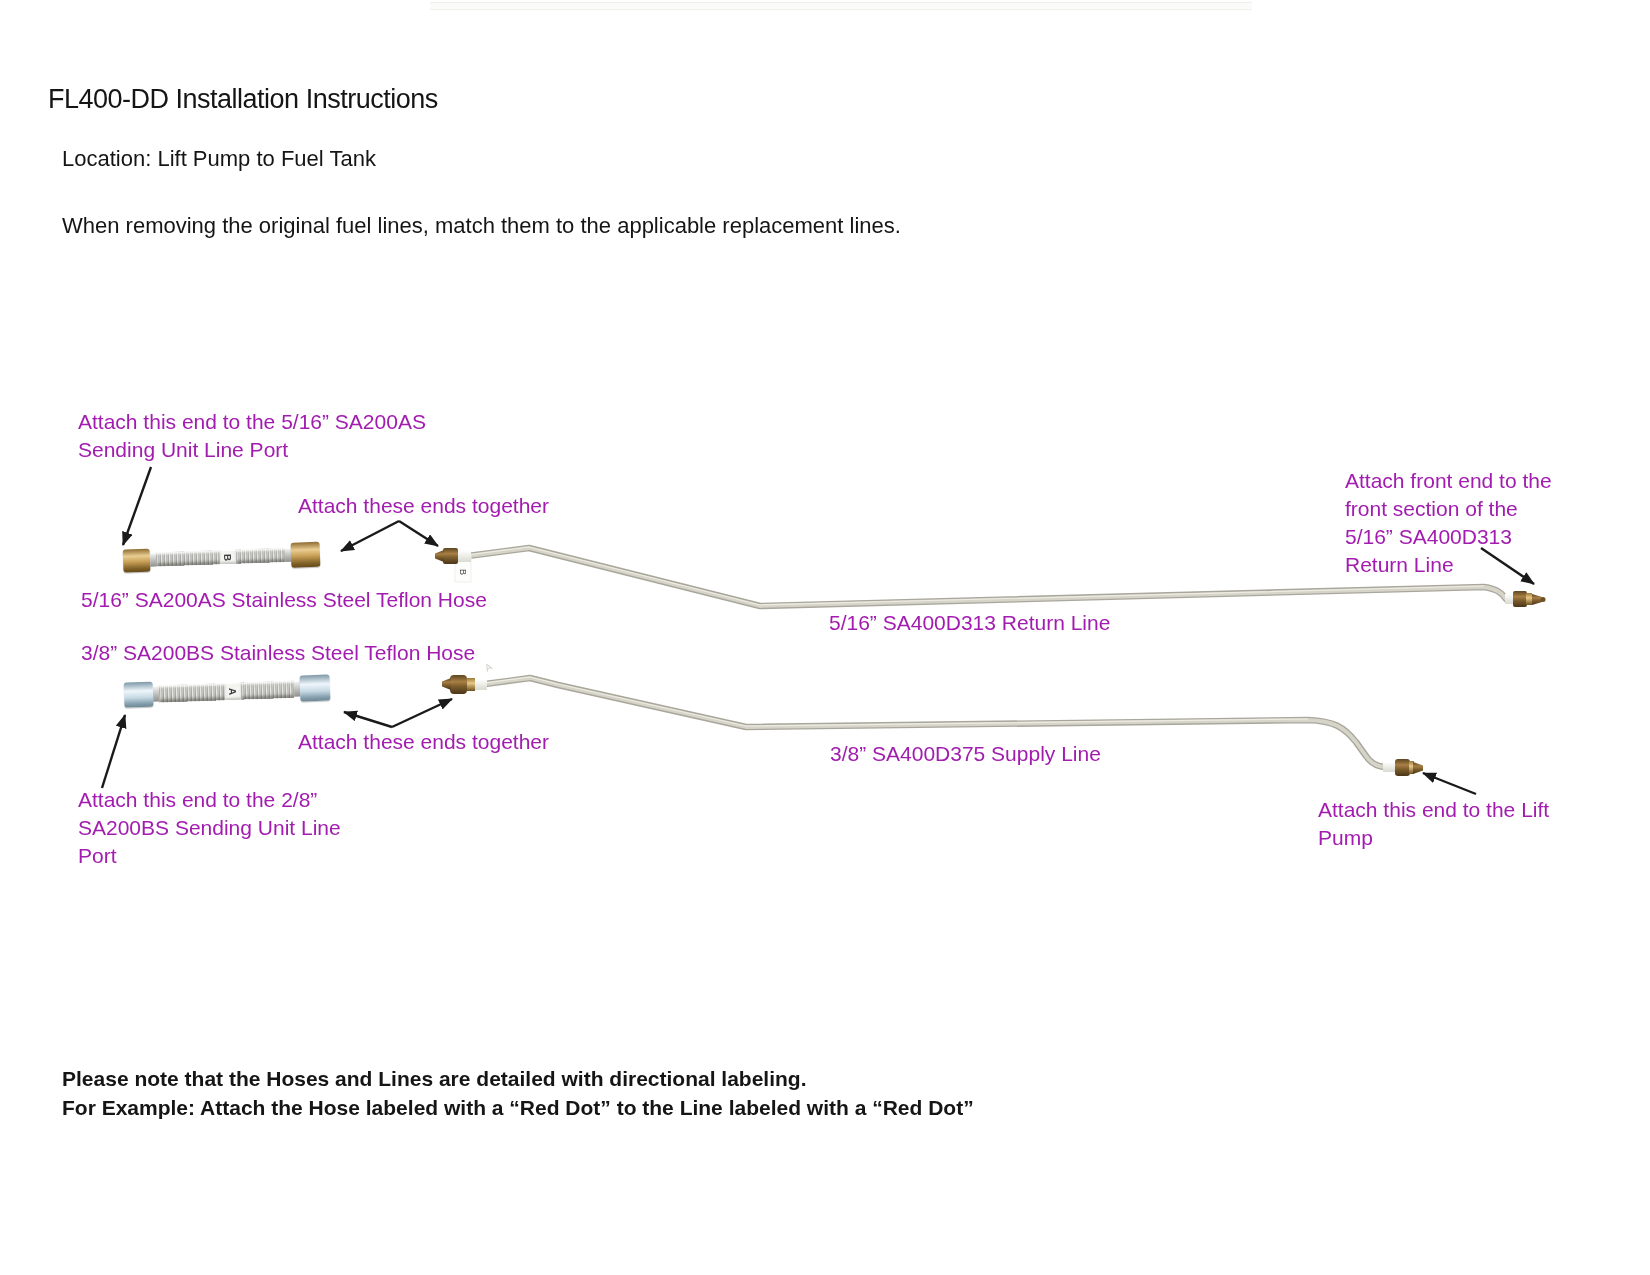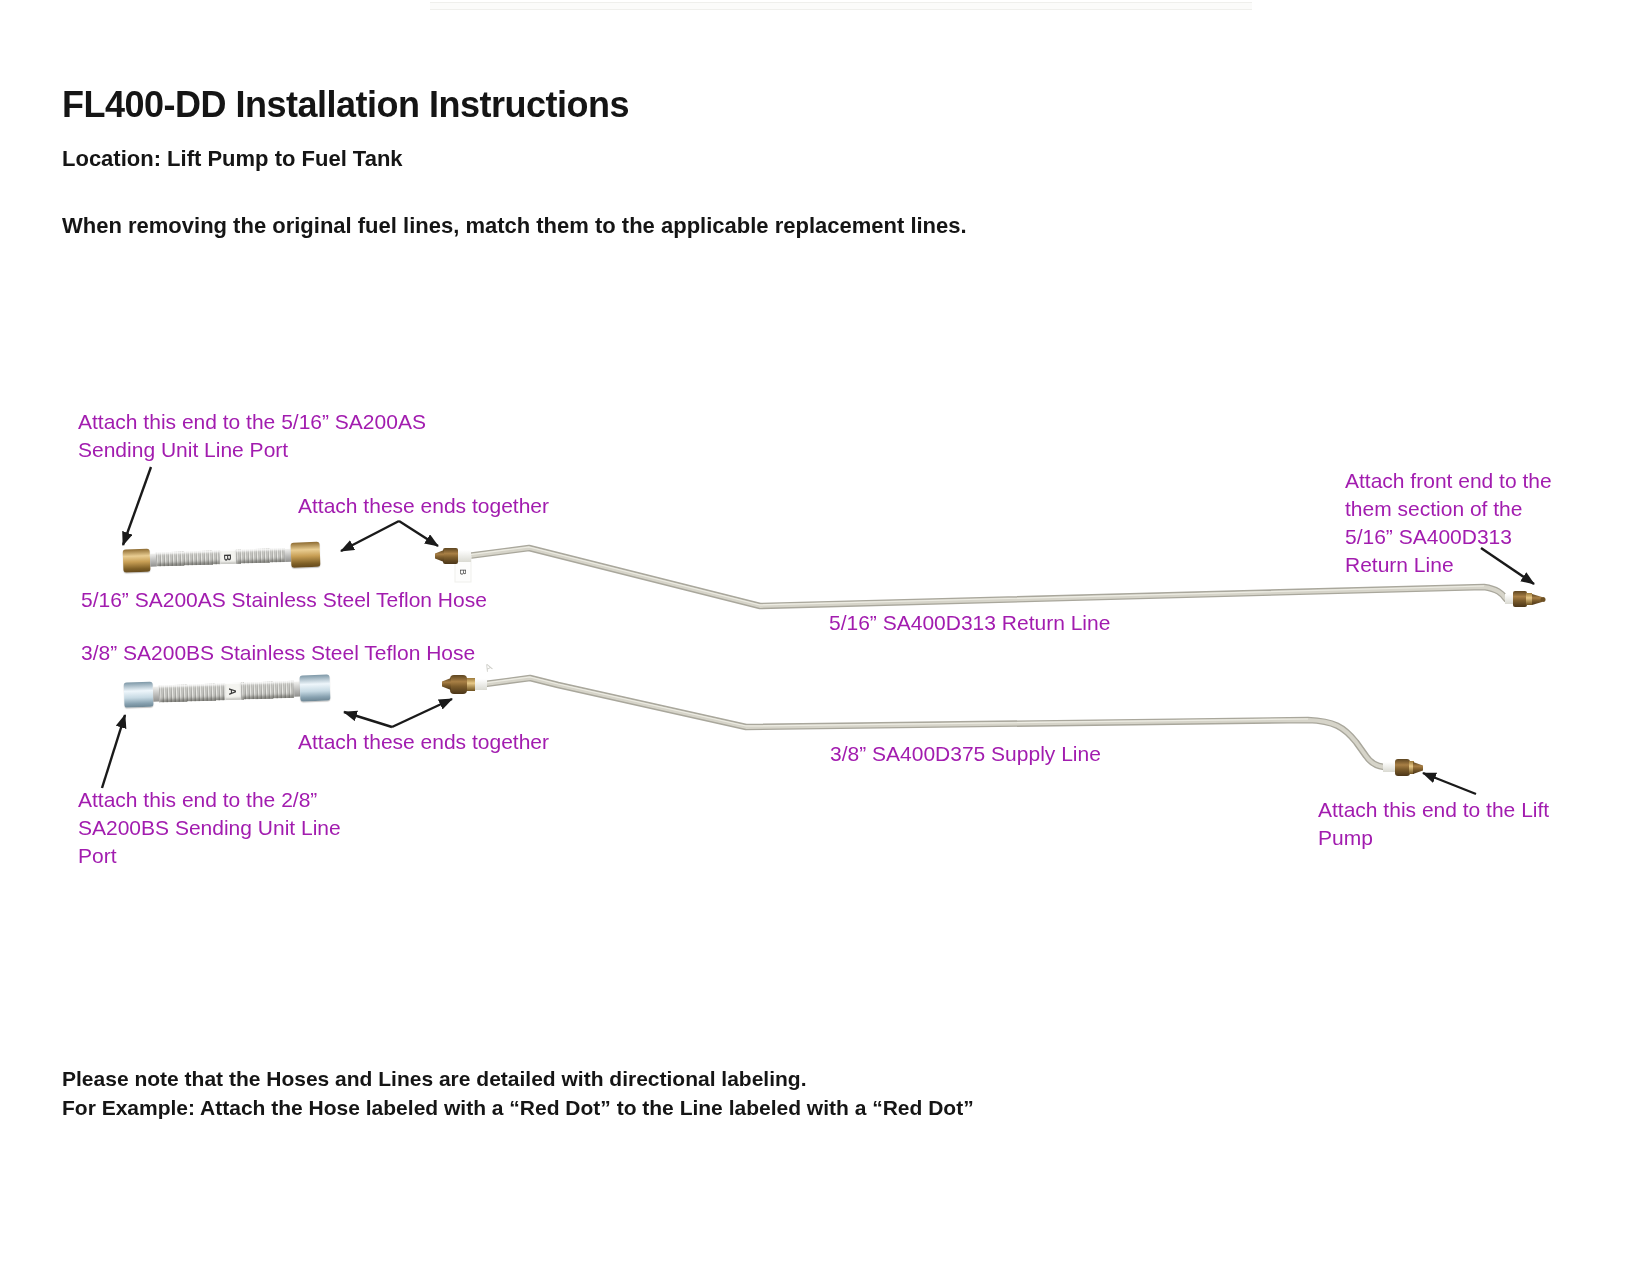--- a/index.html
+++ b/index.html
@@ -2,22 +2,22 @@
 <html><head>
 <meta charset="utf-8">
 <style>
   html,body{margin:0;padding:0;background:#ffffff;}
   .page{
     position:relative;width:1650px;height:1275px;background:#ffffff;overflow:hidden;
     font-family:"Liberation Sans", sans-serif;color:#151515;
   }
   .topbar{position:absolute;left:430px;top:2px;width:822px;height:6px;background:#fbfbfa;
     border-top:1px solid #efefec;border-bottom:1px solid #efefec;}
-  .title{position:absolute;left:62px;top:84px;font-size:36px;font-weight:bold;letter-spacing:-0.5px;}
-  .subhead{position:absolute;left:62px;font-size:22px;font-weight:bold;}
+  .title{position:absolute;left:48px;top:84px;font-size:27px;font-weight:normal;letter-spacing:-0.5px;}
+  .subhead{position:absolute;left:62px;font-size:22px;font-weight:normal;}
   .loc{top:146px;}
   .intro{top:213px;}
   .ann{position:absolute;font-size:21px;line-height:28px;color:#a21caf;white-space:nowrap;}
   .attach-b{left:78px;top:408px;}
   .join-b{left:298px;top:492px;}
   .label-b{left:81px;top:586px;}
   .label-a{left:81px;top:639px;}
   .join-a{left:298px;top:728px;}
   .attach-a{left:78px;top:786px;}
   .return-attach{left:1345px;top:467px;}
@@ -178,21 +178,21 @@
   <div class="ann join-a">Attach these ends together</div>
 
   <div class="ann attach-a">
     <div>Attach this end to the 2/8”</div>
     <div>SA200BS Sending Unit Line</div>
     <div>Port</div>
   </div>
 
   <div class="ann return-attach">
     <div>Attach front end to the</div>
-    <div>them section of the</div>
+    <div>front section of the</div>
     <div>5/16” SA400D313</div>
     <div>Return Line</div>
   </div>
 
   <div class="ann label-return">5/16” SA400D313 Return Line</div>
 
   <div class="ann label-supply">3/8” SA400D375 Supply Line</div>
 
   <div class="ann pump-attach">
     <div>Attach this end to the Lift</div>

